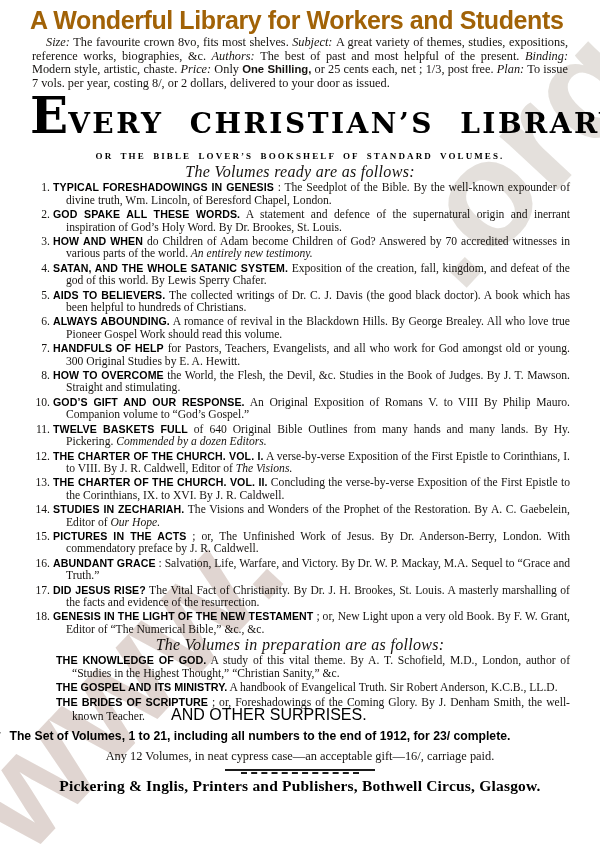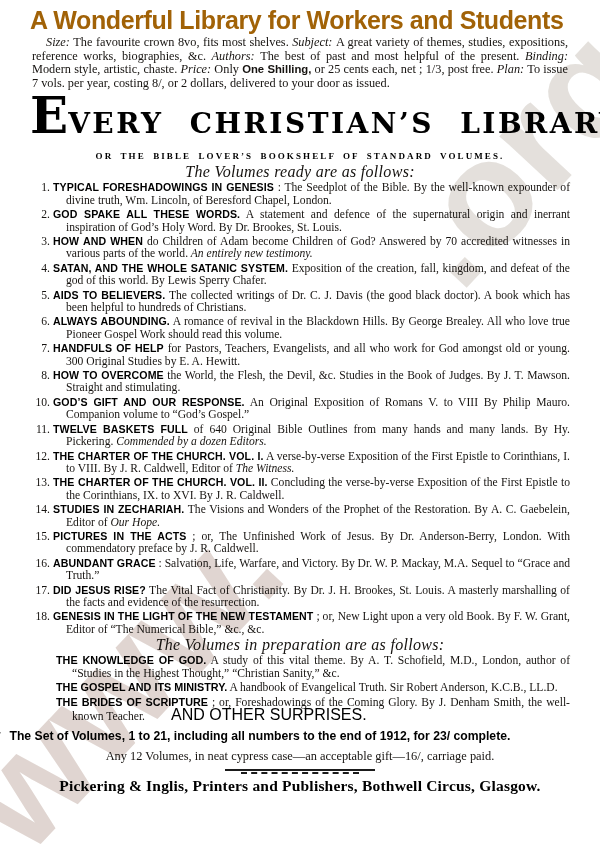--- a/index.html
+++ b/index.html
@@ -129,21 +129,21 @@
 
     <li class="vol-item"><span class="vol-num">7.</span><span class="vol-title">HANDFULS OF HELP</span><span class="vol-body"> for Pastors, Teachers, Evangelists, and all who work for God amongst old or young.  300 Original Studies by E. A. Hewitt.</span></li>
 
     <li class="vol-item"><span class="vol-num">8.</span><span class="vol-title">HOW TO OVERCOME</span><span class="vol-body"> the World, the Flesh, the Devil, &amp;c.  Studies in the Book of Judges.  By J. T. Mawson.  Straight and stimulating.</span></li>
 
 
     <li class="vol-item"><span class="vol-num">10.</span><span class="vol-title">GOD’S GIFT AND OUR RESPONSE.</span><span class="vol-body"> An Original Exposition of Romans V. to VIII By Philip Mauro.  Companion volume to “God’s Gospel.”</span></li>
 
     <li class="vol-item"><span class="vol-num">11.</span><span class="vol-title">TWELVE BASKETS FULL</span><span class="vol-body"> of 640 Original Bible Outlines from many hands and many lands.  By Hy. Pickering.</span><span class="vol-italic">  Commended by a dozen Editors.</span></li>
 
-    <li class="vol-item"><span class="vol-num">12.</span><span class="vol-title">THE CHARTER OF THE CHURCH. VOL. I.</span><span class="vol-body"> A verse-by-verse Exposition of the First Epistle to Corinthians, I. to VIII.  By J. R. Caldwell, Editor of</span><span class="vol-italic">  The Witness.</span></li>
+    <li class="vol-item"><span class="vol-num">12.</span><span class="vol-title">THE CHARTER OF THE CHURCH. VOL. I.</span><span class="vol-body"> A verse-by-verse Exposition of the First Epistle to Corinthians, I. to VIII.  By J. R. Caldwell, Editor of</span><span class="vol-italic">  The Visions.</span></li>
 
     <li class="vol-item"><span class="vol-num">13.</span><span class="vol-title">THE CHARTER OF THE CHURCH. VOL. II.</span><span class="vol-body"> Concluding the verse-by-verse Exposition of the First Epistle to the Corinthians, IX. to XVI.  By J. R. Caldwell.</span></li>
 
     <li class="vol-item"><span class="vol-num">14.</span><span class="vol-title">STUDIES IN ZECHARIAH.</span><span class="vol-body"> The Visions and Wonders of the Prophet of the Restoration.  By A. C. Gaebelein, Editor of</span><span class="vol-italic">  Our Hope.</span></li>
 
     <li class="vol-item"><span class="vol-num">15.</span><span class="vol-title">PICTURES IN THE ACTS</span><span class="vol-body"> ; or, The Unfinished Work of Jesus.  By Dr. Anderson-Berry, London.  With commendatory preface by J. R. Caldwell.</span></li>
 
     <li class="vol-item"><span class="vol-num">16.</span><span class="vol-title">ABUNDANT GRACE</span><span class="vol-body"> : Salvation, Life, Warfare, and Victory.  By Dr. W. P. Mackay, M.A.  Sequel to “Grace and Truth.”</span></li>
 
     <li class="vol-item"><span class="vol-num">17.</span><span class="vol-title">DID JESUS RISE?</span><span class="vol-body"> The Vital Fact of Christianity.  By Dr. J. H. Brookes, St. Louis.  A masterly marshalling of the facts and evidence of the resurrection.</span></li>

